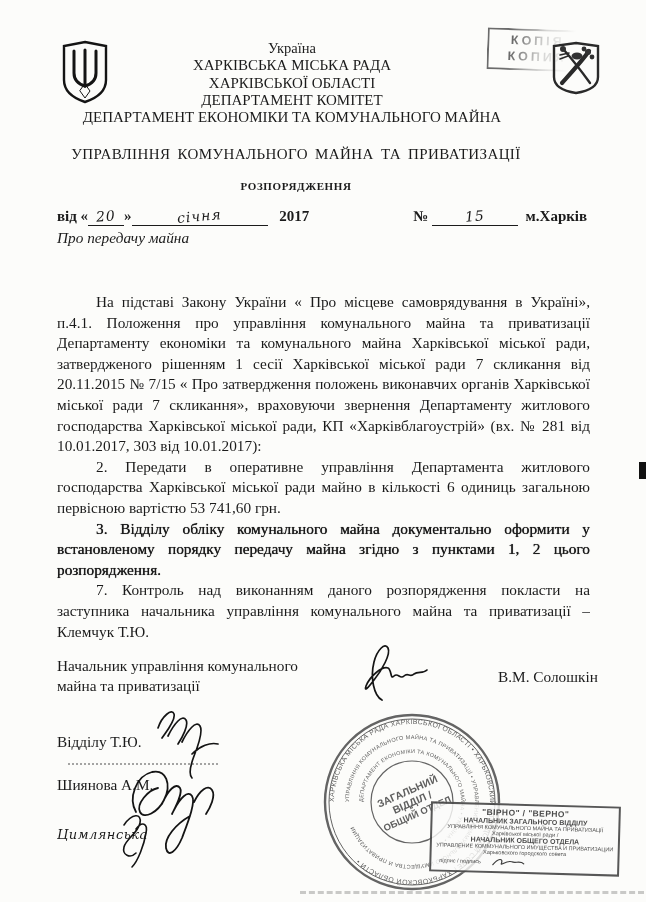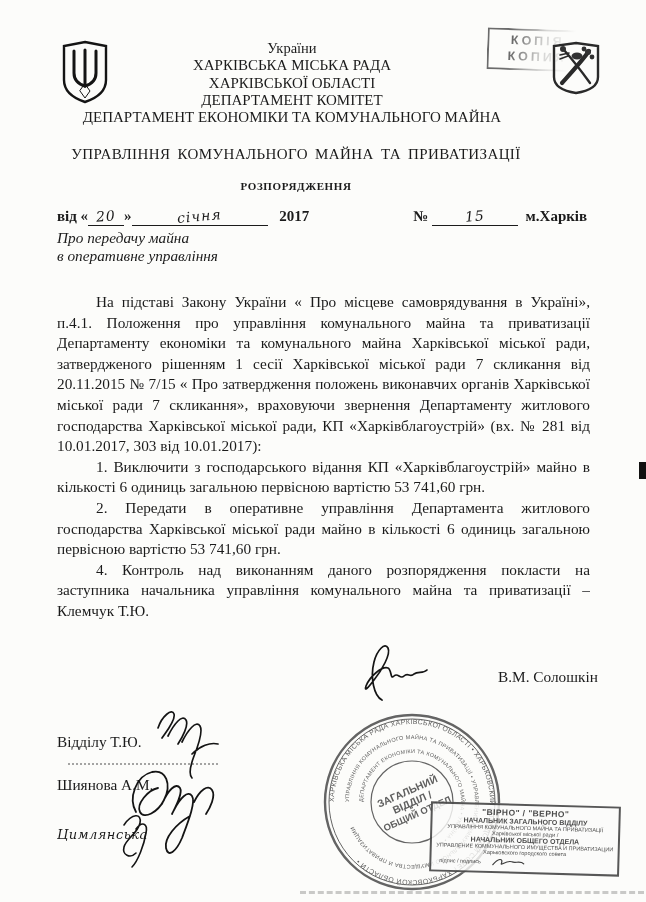--- a/index.html
+++ b/index.html
@@ -82,21 +82,21 @@
     <path d="M38,42 C30,31 20,18 12,9" stroke="#1d1d1d" stroke-width="2.4" fill="none"></path>
     <circle cx="11" cy="8" r="3" fill="#1d1d1d"></circle>
     <circle cx="36" cy="11" r="3" fill="#1d1d1d"></circle>
     <circle cx="40" cy="16" r="2.4" fill="#1d1d1d"></circle>
     <circle cx="32" cy="8" r="2.4" fill="#1d1d1d"></circle>
     <path d="M8,14 L17,12 M8,18 L16,15" stroke="#1d1d1d" stroke-width="1.6"></path>
     <ellipse cx="25" cy="15" rx="5.5" ry="3.5" fill="#1d1d1d"></ellipse>
   </svg>
 
   <div class="center-col">
-    <div class="small">України</div>
+    <div class="small">Україна</div>
     <div>ХАРКІВСЬКА МІСЬКА РАДА</div>
     <div>ХАРКІВСЬКОЇ ОБЛАСТІ</div>
     <div>ДЕПАРТАМЕНТ КОМІТЕТ</div>
     <div>ДЕПАРТАМЕНТ ЕКОНОМІКИ ТА КОМУНАЛЬНОГО МАЙНА</div>
   </div>
 
   <div class="dept-line">УПРАВЛІННЯ КОМУНАЛЬНОГО МАЙНА ТА ПРИВАТИЗАЦІЇ</div>
 
   <div class="doc-title">РОЗПОРЯДЖЕННЯ</div>
 
@@ -105,30 +105,33 @@
     <span style="margin-left:8px;">2017</span>
     <span class="num-group">
       <span>№</span>
       <span class="blank" style="width:86px;"><span class="hand">15</span></span>
       <span style="margin-left:4px;margin-top:11px;">м.Харків</span>
     </span>
   </div>
 
   <div class="subject">
     <div>Про передачу майна</div>
-    <div>в оперативне управління</div>
   </div>
 
   <div class="body-text">
     <p>На підставі Закону України « Про місцеве самоврядування в Україні», п.4.1. Положення про управління комунального майна та приватизації Департаменту економіки та комунального майна Харківської міської ради, затвердженого рішенням 1 сесії Харківської міської ради 7 скликання від 20.11.2015 № 7/15 « Про затвердження положень виконавчих органів Харківської міської ради 7 скликання», враховуючи звернення Департаменту житлового господарства Харківської міської ради, КП «Харківблагоустрій» (вх. № 281 від 10.01.2017, 303 від 10.01.2017):</p>
-    <p>1. Виключити з господарського відання КП «Харківблагоустрій» майно в кількості 6 одиниць загальною первісною вартістю 53 741,60 грн.</p>
     <p>2. Передати в оперативне управління Департамента житлового господарства Харківської міської ради майно в кількості 6 одиниць загальною первісною вартістю 53 741,60  грн.</p>
-    <p>4. Контроль над виконанням даного розпорядження покласти на заступника начальника управління комунального майна та приватизації – Клемчук Т.Ю.</p>
+    <p class="smudge">3. Відділу обліку комунального майна документально оформити у встановленому порядку передачу майна згідно з пунктами 1, 2 цього розпорядження.</p>
+    <p>7. Контроль над виконанням даного розпорядження покласти на заступника начальника управління комунального майна та приватизації – Клемчук Т.Ю.</p>
   </div>
 
+  <div class="sig-title">
+    <div>Начальник управління комунального</div>
+    <div>майна та приватизації</div>
+  </div>
 
   <svg class="sig-svg" style="left:352px;top:636px;" width="80" height="70" viewBox="0 0 80 70">
     <path d="M30,64 C22,60 18,42 22,26 C25,14 33,6 36,12 C39,18 30,34 22,44 C16,52 12,56 14,50 C18,40 30,30 36,32 C40,34 38,44 42,40 C46,36 48,44 52,40 C56,36 58,42 62,38 C66,35 71,38 75,34" stroke-width="1.7"></path>
   </svg>
   <div class="sig-name">В.М. Солошкін</div>
 
   <div class="sig-label-2">Відділу Т.Ю.</div>
   <svg class="sig-svg" style="left:148px;top:698px;" width="80" height="85" viewBox="0 0 80 85">
     <path d="M10,30 C14,18 24,10 26,16 C28,22 18,34 14,40 M20,38 C26,26 34,16 38,22 C41,27 34,40 30,46 M34,44 C40,32 48,22 52,28 C55,33 50,48 46,58 C43,66 40,76 44,80 M44,56 C52,48 62,44 70,46" stroke-width="1.7"></path>
   </svg>

